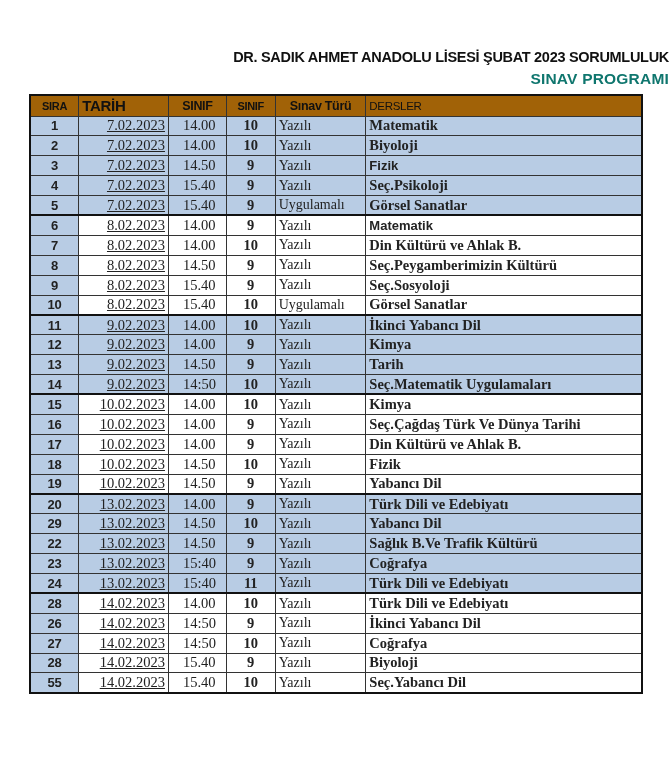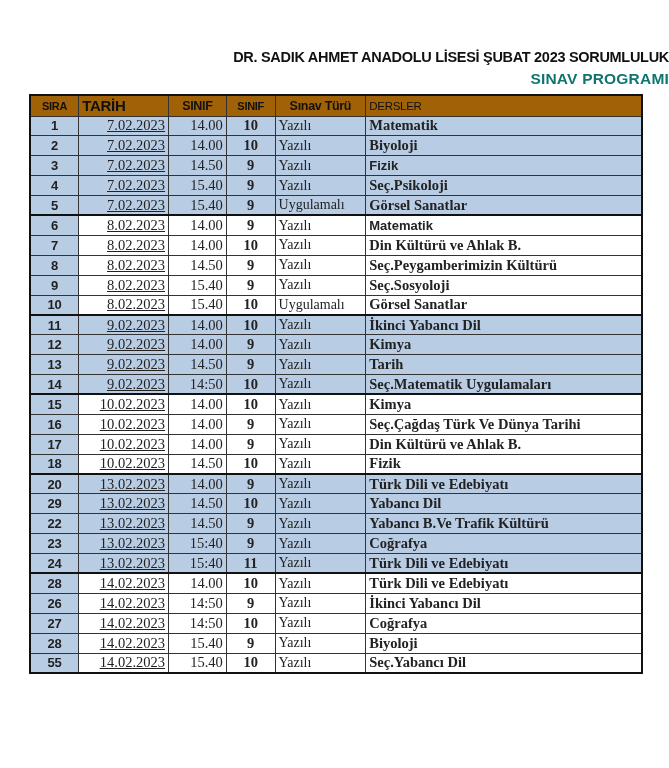--- a/index.html
+++ b/index.html
@@ -24,21 +24,21 @@
   }
   th.h-tarih, th.h-ders { text-align: left; }
   th.h-ders { font-weight: normal; font-size: 11.5px; }
   th.h-sira, th.h-sinif { font-size: 11px; }
   th.h-tarih { font-size: 15px; }
   col.c-sira { width: 49px; } col.c-tarih { width: 90px; } col.c-saat { width: 58px; }
   col.c-sinif { width: 49px; } col.c-tur { width: 91px; } col.c-ders { width: 277px; }
   td { font-size: 14.5px; color: #222; font-family: "Liberation Serif", serif; }
   td.sira { font-family: "Liberation Sans", sans-serif; font-weight: bold; font-size: 13px; text-align: center; background: #b8cce4; }
   td.tarih { text-align: right; text-decoration: underline; }
-  td.saat { text-align: right; padding-left: 4px; }
+  td.saat { text-align: left; padding-left: 14px; }
   td.sinif { text-align: center; font-weight: bold; }
   td.tur { text-align: left; font-size: 14px; }
   td.ders { font-weight: bold; text-align: left; padding-left: 3px; }
   td.ders.sans { font-family: "Liberation Sans", sans-serif; font-size: 13px; }
   tr.shaded td { background: #b8cce4; }
   tr.group-start td { border-top: 2px solid #111; }
 </style>
 </head>
 <body>
 
@@ -202,20 +202,28 @@
         <td class="ders">Din Kültürü ve Ahlak B.</td>
       </tr>
       <tr>
         <td class="sira">18</td>
         <td class="tarih">10.02.2023</td>
         <td class="saat">14.50</td>
         <td class="sinif">10</td>
         <td class="tur">Yazılı</td>
         <td class="ders">Fizik</td>
       </tr>
+      <tr>
+        <td class="sira">19</td>
+        <td class="tarih">10.02.2023</td>
+        <td class="saat">14.50</td>
+        <td class="sinif">9</td>
+        <td class="tur">Yazılı</td>
+        <td class="ders">Yabancı Dil</td>
+      </tr>
       <tr class="shaded group-start">
         <td class="sira">20</td>
         <td class="tarih">13.02.2023</td>
         <td class="saat">14.00</td>
         <td class="sinif">9</td>
         <td class="tur">Yazılı</td>
         <td class="ders">Türk Dili ve Edebiyatı</td>
       </tr>
       <tr class="shaded">
         <td class="sira">29</td>
@@ -224,21 +232,21 @@
         <td class="sinif">10</td>
         <td class="tur">Yazılı</td>
         <td class="ders">Yabancı Dil</td>
       </tr>
       <tr class="shaded">
         <td class="sira">22</td>
         <td class="tarih">13.02.2023</td>
         <td class="saat">14.50</td>
         <td class="sinif">9</td>
         <td class="tur">Yazılı</td>
-        <td class="ders">Yabancı B.Ve Trafik Kültürü</td>
+        <td class="ders">Sağlık B.Ve Trafik Kültürü</td>
       </tr>
       <tr class="shaded">
         <td class="sira">23</td>
         <td class="tarih">13.02.2023</td>
         <td class="saat">15:40</td>
         <td class="sinif">9</td>
         <td class="tur">Yazılı</td>
         <td class="ders">Coğrafya</td>
       </tr>
       <tr class="shaded">

